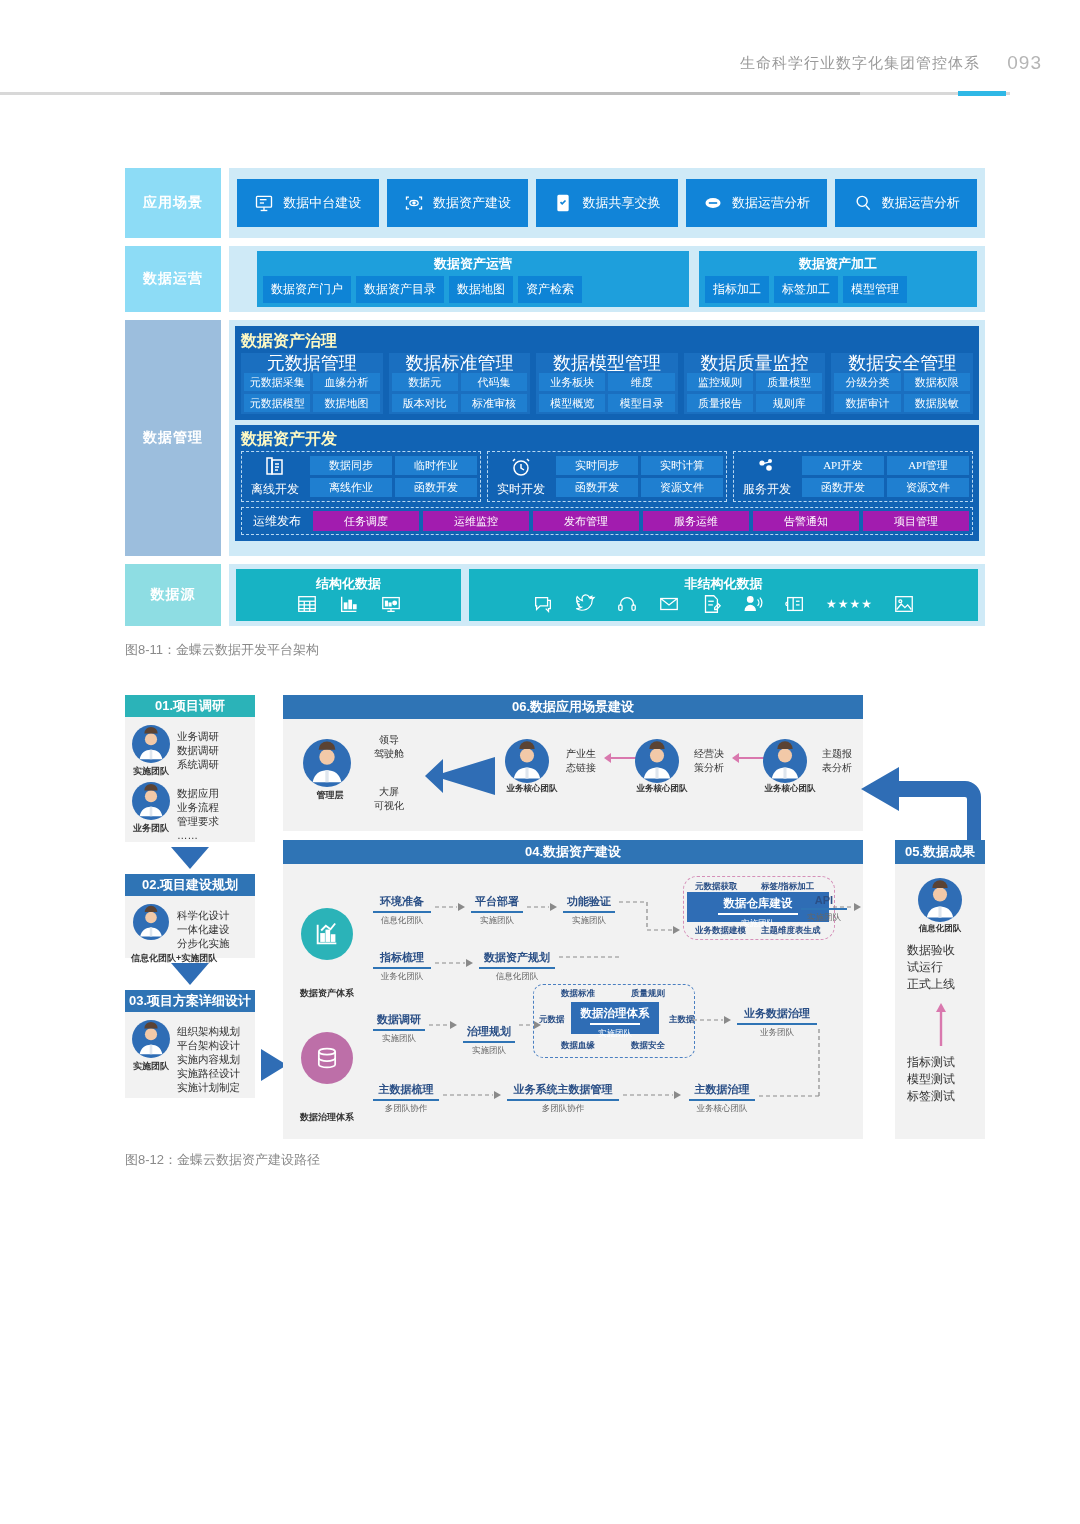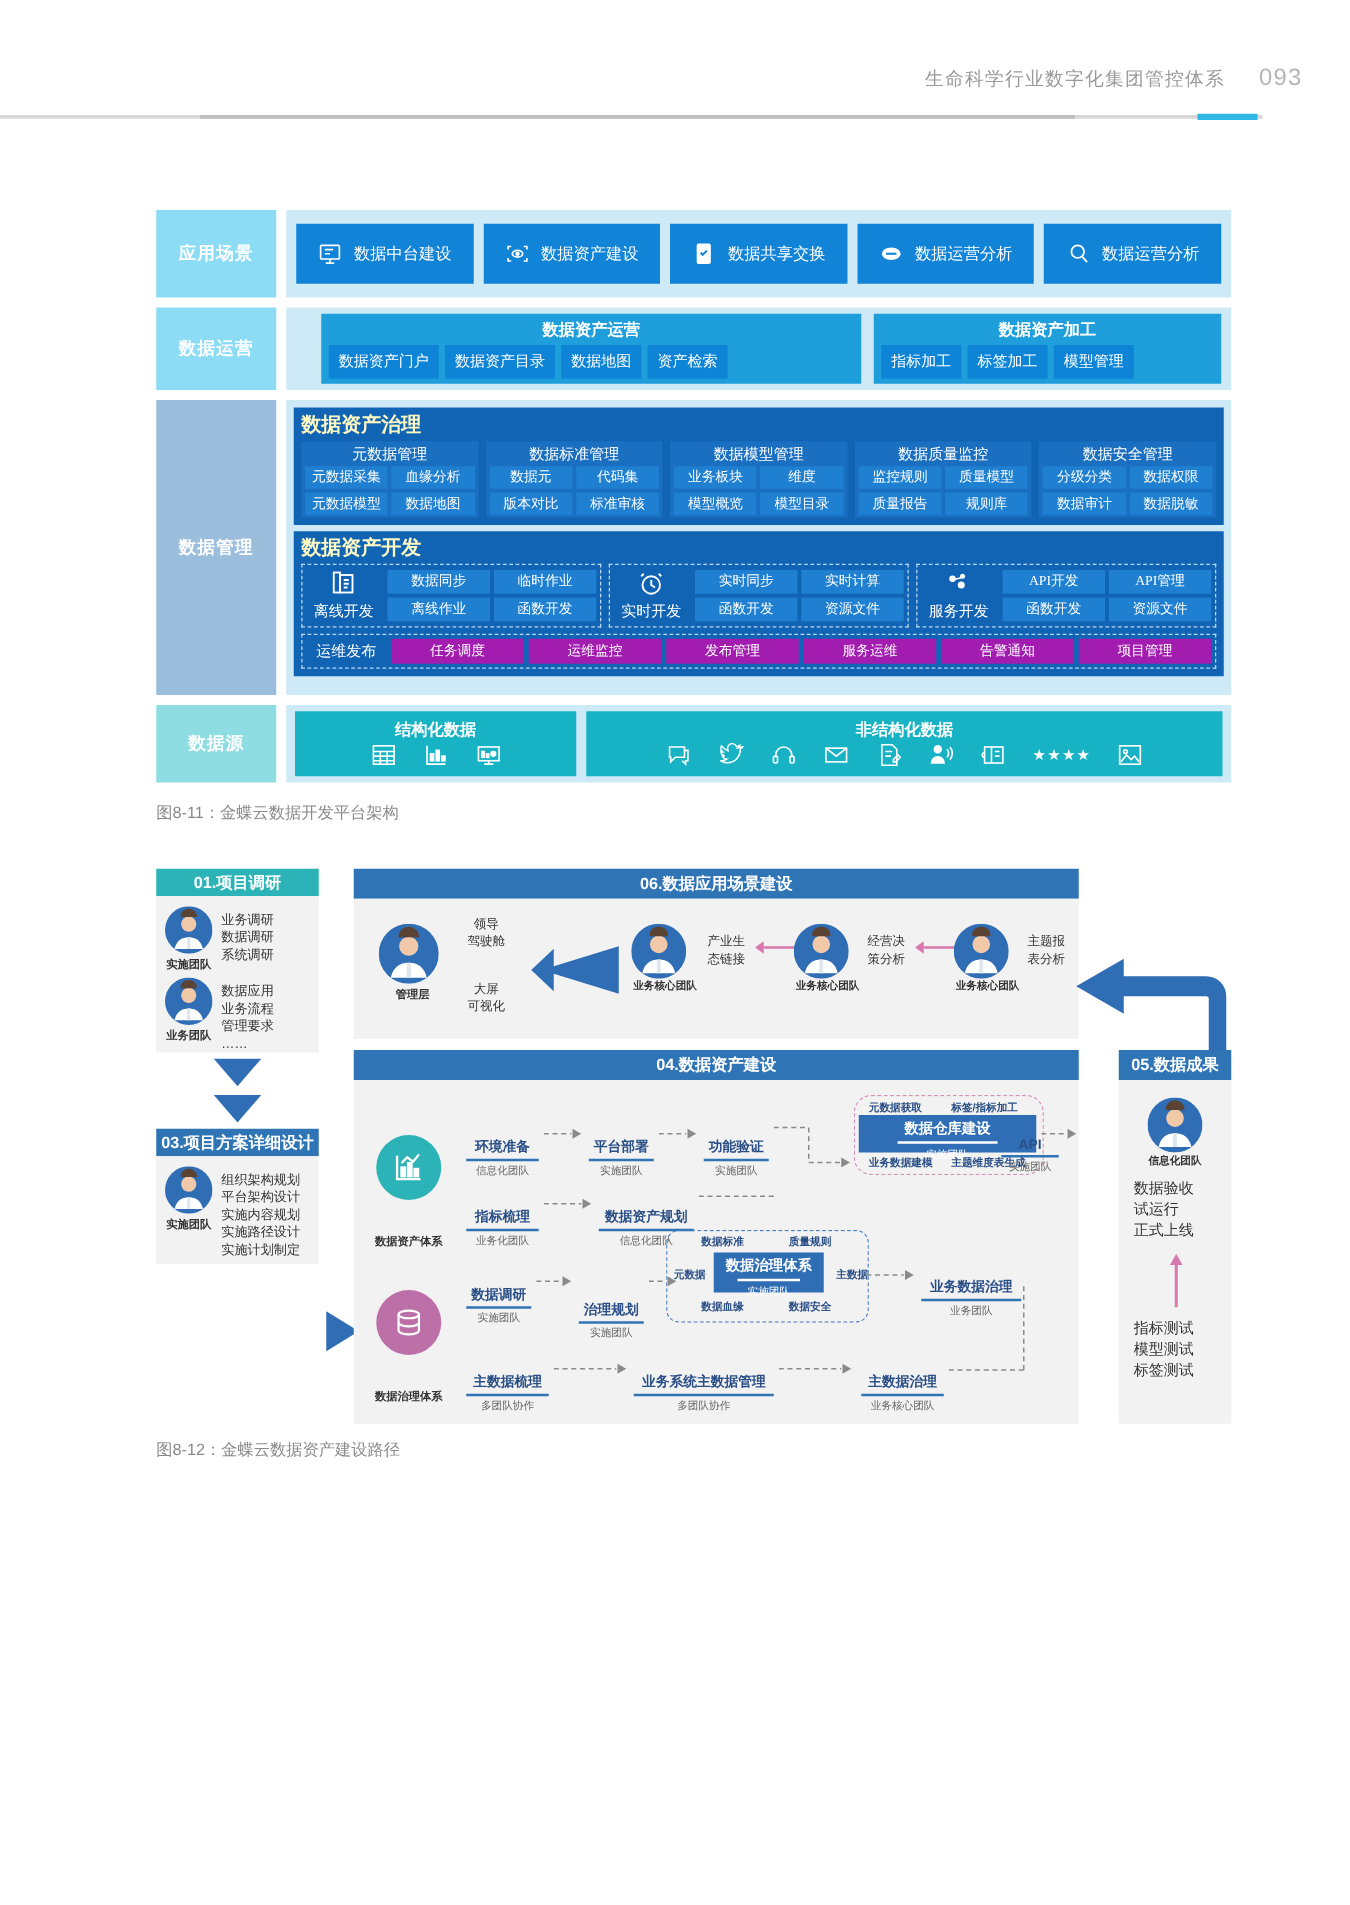--- a/index.html
+++ b/index.html
@@ -42,21 +42,21 @@
   .ops-grp .gi{display:flex;gap:5px;margin-top:3px;}
   .ops-grp .gi span{background:#0e84d6;color:#fff;font-size:12px;padding:5px 8px;white-space:nowrap;}
   .ops-a{flex:0 0 432px;margin-left:20px;}
   .ops-b{flex:1;}
 
   .body-mgmt{width:756px;height:236px;background:#cfeaf7;padding:6px;box-sizing:border-box;}
   .gov{background:#1163b4;padding:5px 6px 6px;box-sizing:border-box;}
   .gov-title,.dev-title{color:#fef9c3;font-size:16px;font-weight:bold;text-align:left;line-height:19px;}
   .gov-cols{display:flex;gap:6px;margin-top:3px;}
   .gov-col{flex:1;background:#1a6fc0;padding:0 0 2px;}
-  .gov-col .ct{color:#fff;font-size:12px;text-align:center;line-height:20px;}
+  .gov-col .ct{color:#fff;font-size:18px;text-align:center;line-height:20px;}
   .gov-col .cg{display:flex;flex-wrap:wrap;gap:3px;padding:0 3px;}
   .gov-col .cg span{flex:1 1 calc(50% - 3px);background:#1f7fd0;color:#fff;font-size:11px;text-align:center;line-height:18px;white-space:nowrap;}
 
   .dev{background:#1163b4;margin-top:5px;padding:4px 6px 6px;box-sizing:border-box;}
   .dev-row{display:flex;gap:6px;margin-top:3px;}
   .dev-grp{flex:1;border:1px dashed #b7d8f2;padding:3px;display:flex;align-items:center;gap:5px;box-sizing:border-box;}
   .dev-grp .lead{width:60px;display:flex;flex-direction:column;align-items:center;color:#fff;font-size:12px;gap:2px;}
   .dev-grp .cells{flex:1;display:flex;flex-wrap:wrap;gap:3px;}
   .dev-grp .cells span{flex:1 1 calc(50% - 3px);background:#1f7fd0;color:#fff;font-size:11px;text-align:center;line-height:19px;white-space:nowrap;}
   .dev-ops{border:1px dashed #b7d8f2;margin-top:5px;display:flex;align-items:center;gap:4px;padding:3px;box-sizing:border-box;}
@@ -84,21 +84,21 @@
   .person{display:flex;align-items:flex-start;gap:6px;margin-bottom:4px;}
   .avatar{width:40px;flex:none;display:flex;flex-direction:column;align-items:center;}
   .avatar .nm{font-size:9px;color:#333;margin-top:2px;white-space:nowrap;font-weight:bold;}
   .plines{font-size:10.5px;color:#333;line-height:14px;padding-top:4px;}
   .down-arrow{width:100%;display:flex;justify-content:center;margin:3px 0;}
 
   .panel{position:absolute;}
   .panel-head{background:#2f74b5;color:#fff;font-size:13px;font-weight:bold;text-align:center;line-height:24px;}
   .panel-body{background:#f2f2f2;position:relative;}
 
-  .n-chip{position:absolute;text-align:center;margin-top:16px;}
+  .n-chip{position:absolute;text-align:center;}
   .n-chip .t{font-size:11px;color:#2a4f86;font-weight:bold;white-space:nowrap;}
   .n-chip .u{height:2px;background:#2f74b5;margin:2px 2px 2px;}
   .n-chip .s{font-size:8.5px;color:#666;white-space:nowrap;}
 
   .bluebox{position:absolute;background:#2f6db5;color:#fff;text-align:center;}
   .bluebox .bt{font-size:11.5px;font-weight:bold;line-height:15px;padding-top:4px;}
   .bluebox .bu{height:2px;background:#fff;width:56%;margin:2px auto;}
   .bluebox .bs{font-size:8.5px;line-height:12px;padding-bottom:3px;}
 
   .tag{position:absolute;font-size:8.5px;color:#2a4f86;white-space:nowrap;font-weight:bold;}
@@ -470,20 +470,38 @@
           <div class="plines">数据应用<br>业务流程<br>管理要求<br>……</div>
         </div>
       </div>
     </div>
     <div class="down-arrow">
       <svg width="46" height="26" viewBox="0 0 46 26">
           <path d="M4 2h38L23 24z" fill="#2f6db5"></path>
         </svg>
     </div>
 
+    <div>
+      <div class="step-head" style="background:#2f74b5">02.项目建设规划</div>
+      <div class="step-body" style="height:62px">
+        <div class="person">
+          <div class="avatar">
+            <svg width="36" height="36" viewBox="0 0 40 40">
+                <circle cx="20" cy="20" r="20" fill="#2f6db5"></circle>
+                <circle cx="20" cy="15" r="6.4" fill="#f2c9a8"></circle>
+                <path d="M13 9a7 7 0 0 1 14 0z" fill="#5b4334"></path>
+                <path d="M8 36c1.5-7 6-10 12-10s10.5 3 12 10z" fill="#ffffff"></path>
+                <rect x="18.6" y="26" width="2.8" height="10" fill="#dfe6ee"></rect>
+              </svg>
+          </div>
+          <div class="plines">科学化设计<br>一体化建设<br>分步化实施</div>
+        </div>
+        <div style="font-size:9px;font-weight:bold;text-align:left;margin-top:-2px;">信息化团队+实施团队</div>
+      </div>
+    </div>
     <div class="down-arrow">
       <svg width="46" height="26" viewBox="0 0 46 26">
           <path d="M4 2h38L23 24z" fill="#2f6db5"></path>
         </svg>
     </div>
 
     <div>
       <div class="step-head" style="background:#2f74b5">03.项目方案详细设计</div>
       <div class="step-body" style="height:86px">
         <div class="person">

